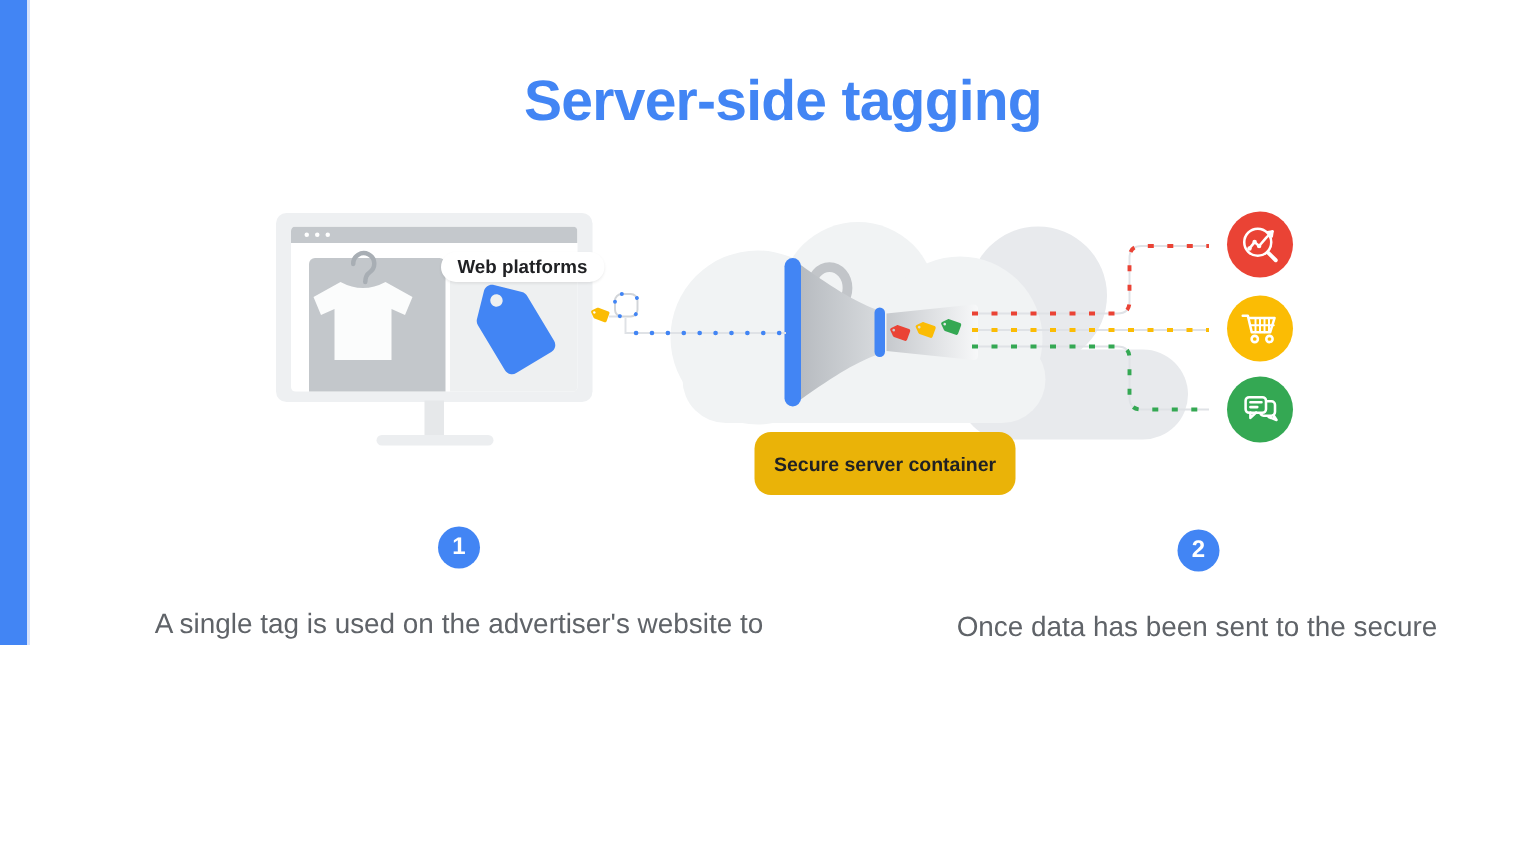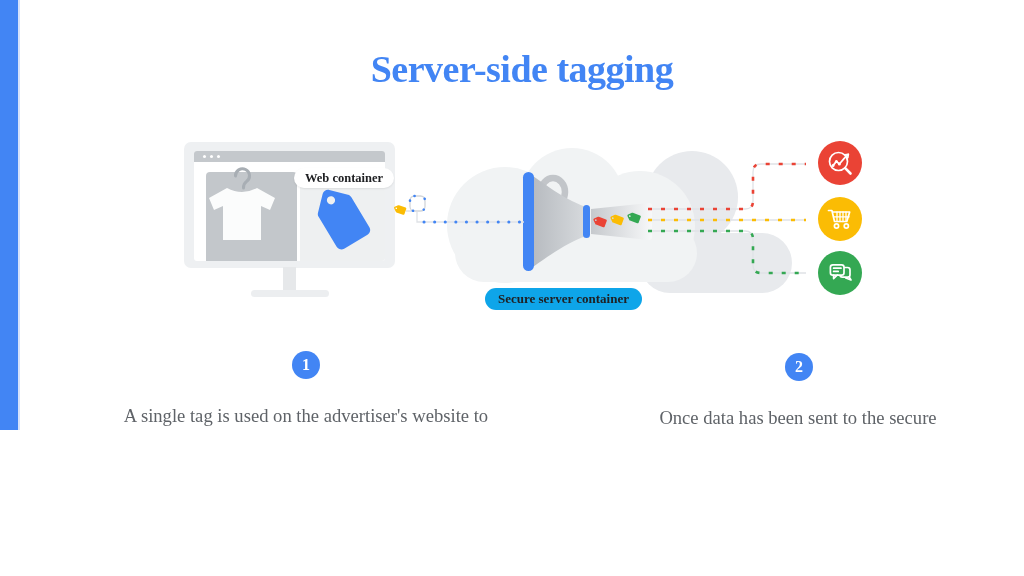--- a/index.html
+++ b/index.html
@@ -1,18 +1,18 @@
 <!DOCTYPE html>
 <html><head>
 <meta charset="utf-8">
 <style>
   html,body{margin:0;padding:0;background:#fff;}
   .slide{
     position:relative;width:1024px;height:430px;overflow:hidden;background:#ffffff;
-    font-family:Liberation Serif, serif;
+    font-family:Liberation Sans, sans-serif;
   }
   .accent-bar{position:absolute;left:0;top:0;width:18px;height:576px;background:#4285F4;}
   .accent-bar-soft{position:absolute;left:18px;top:0;width:2px;height:576px;background:#d6e2fb;}
   .title{
     position:absolute;left:20px;right:0;top:47px;text-align:center;
     font-size:38px;font-weight:700;letter-spacing:-0.5px;color:#4285F4;
   }
   
   .monitor-frame{position:absolute;left:184px;top:142px;width:211px;height:126px;background:#eef0f2;border-radius:7px;}
   .browser-window{position:absolute;left:10px;top:9px;width:191px;height:110px;background:#ffffff;border-radius:3px;overflow:hidden;}
@@ -22,21 +22,21 @@
   .panel-right{position:absolute;left:106px;top:21px;width:101px;height:95px;background:#eef0f1;border-radius:4px;}
   .monitor-neck{position:absolute;left:283px;top:267px;width:13px;height:24px;background:#e6e8ea;}
   .monitor-base{position:absolute;left:251px;top:290px;width:78px;height:7px;border-radius:4px;background:#eceef0;}
   
   .pill{
     position:absolute;border-radius:11px;color:#202124;font-weight:700;
     display:flex;align-items:center;justify-content:center;white-space:nowrap;
   }
   .pill-web{left:294px;top:168px;height:20px;padding:0 11px;background:#ffffff;
     font-size:12.5px;box-shadow:0 1px 2px rgba(0,0,0,.08);z-index:5;}
-  .pill-secure{left:485px;top:288px;height:22px;padding:0 13px;background:#0ea5e9;font-size:13px;z-index:5;}
+  .pill-secure{left:503px;top:288px;height:22px;padding:10px 13px;background:#eab308;font-size:13px;z-index:5;}
   
   .step-num{
     position:absolute;width:28px;height:28px;border-radius:50%;background:#4285F4;color:#fff;
     font-size:16px;font-weight:700;display:flex;align-items:center;justify-content:center;
   }
   .step-num-1{left:292px;top:351px;}
   .step-num-2{left:785px;top:353px;}
   .step-text{
     position:absolute;text-align:center;color:#5f6368;font-size:18.6px;line-height:23px;
     white-space:pre-line;
@@ -166,21 +166,21 @@
         <rect x="840" y="267.5" width="10" height="9.6" rx="2.4" fill="none"></rect>
         <path d="M 849 276.8 l 2 3.2 l -5.2 -2" fill="none"></path>
         <rect x="830.4" y="264.8" width="13.6" height="10.4" rx="2.4" fill="#34A853"></rect>
         <path d="M 833.6 275 v 3.6 l 3.8 -3.6" fill="none"></path>
         <path d="M 833.6 268.2 h 7.4 M 833.6 271.4 h 4.6" fill="none"></path>
       </g>
     </g>
   </svg>
 
   <div class="pill pill-web">
-    <span>Web container</span>
+    <span>Web platforms</span>
   </div>
   <div class="pill pill-secure">
     <span>Secure server container</span>
   </div>
 
   <div class="step-num step-num-1">1</div>
   <div class="step-num step-num-2">2</div>
   <div class="step-text step-text-2">Once data has been sent to the secure
 server container, advertisers can filter
 or augment the data before sharing

